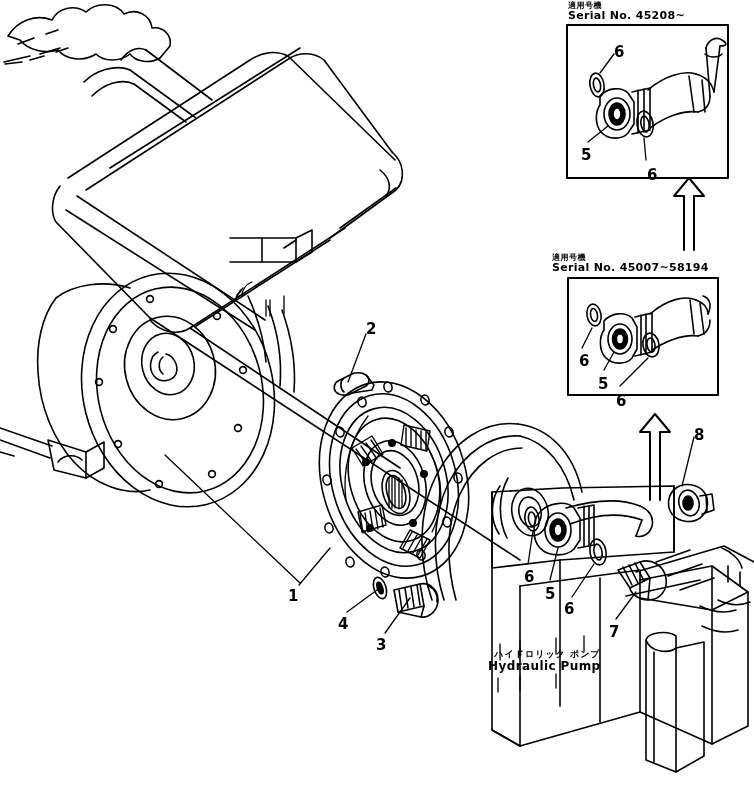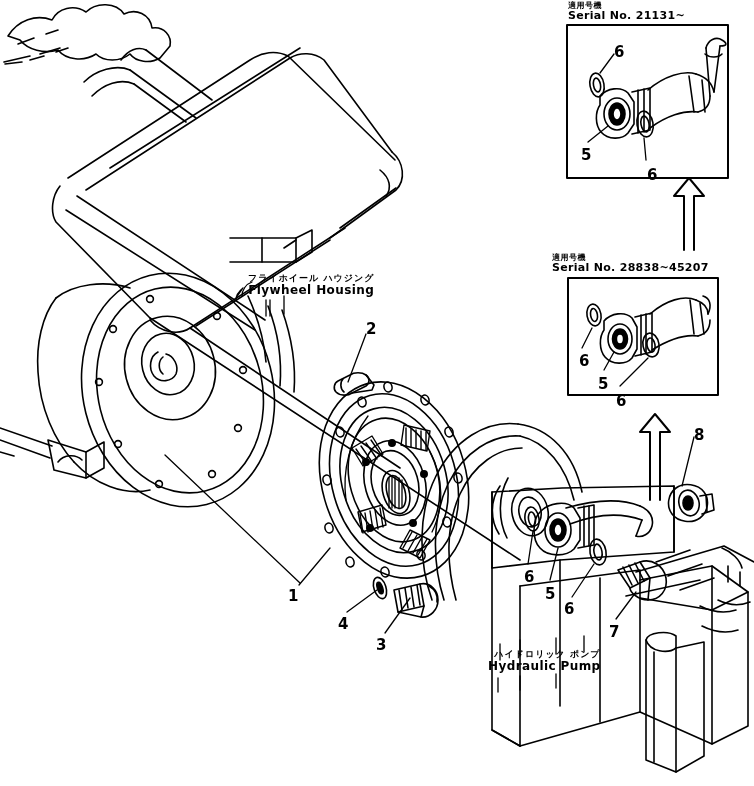--- a/index.html
+++ b/index.html
@@ -390,32 +390,28 @@
         <path d="M684,250 L684,196 L674,196 L689,178 L704,196 L694,196 L694,250"></path>
 
         <path d="M650,500 L650,432 L640,432 L655,414 L670,432 L660,432 L660,500"></path>
       </g>
 
     </g>
   </svg>
 
   <div class="serial-block" style="left:568px; top:2px;">
     <div class="serial-jp">適用号機</div>
-    <div class="serial-en">Serial  No.  21131~</div>
+    <div class="serial-en">Serial  No.  45208~</div>
   </div>
 
   <div class="serial-block" style="left:552px; top:254px;">
     <div class="serial-jp">適用号機</div>
-    <div class="serial-en">Serial  No.  28838~45207</div>
+    <div class="serial-en">Serial  No.  45007~58194</div>
   </div>
 
-  <div class="partname" style="left:248px; top:274px;">
-    <div class="partname-jp">フライホイール  ハウジング</div>
-    <div class="partname-en">Flywheel Housing</div>
-  </div>
 
   <div class="partname" style="left:488px; top:650px;text-align:right;">
     <div class="partname-jp">ハイドロリック  ポンプ</div>
     <div class="partname-en">Hydraulic Pump</div>
   </div>
 
   <div class="callout" style="left:366px; top:322px;">2</div>
   <div class="callout" style="left:288px; top:589px;">1</div>
   <div class="callout" style="left:338px; top:617px;">4</div>
   <div class="callout" style="left:376px; top:638px;">3</div>

